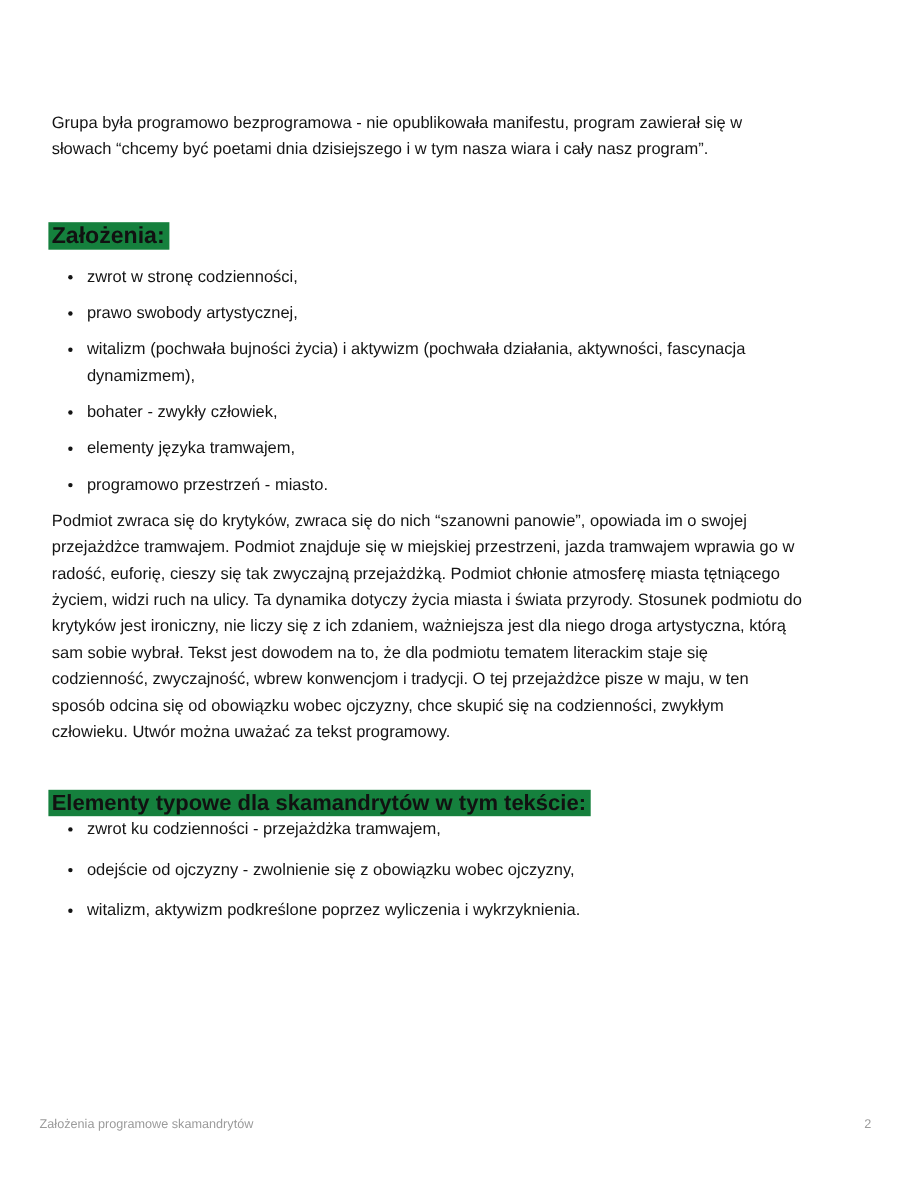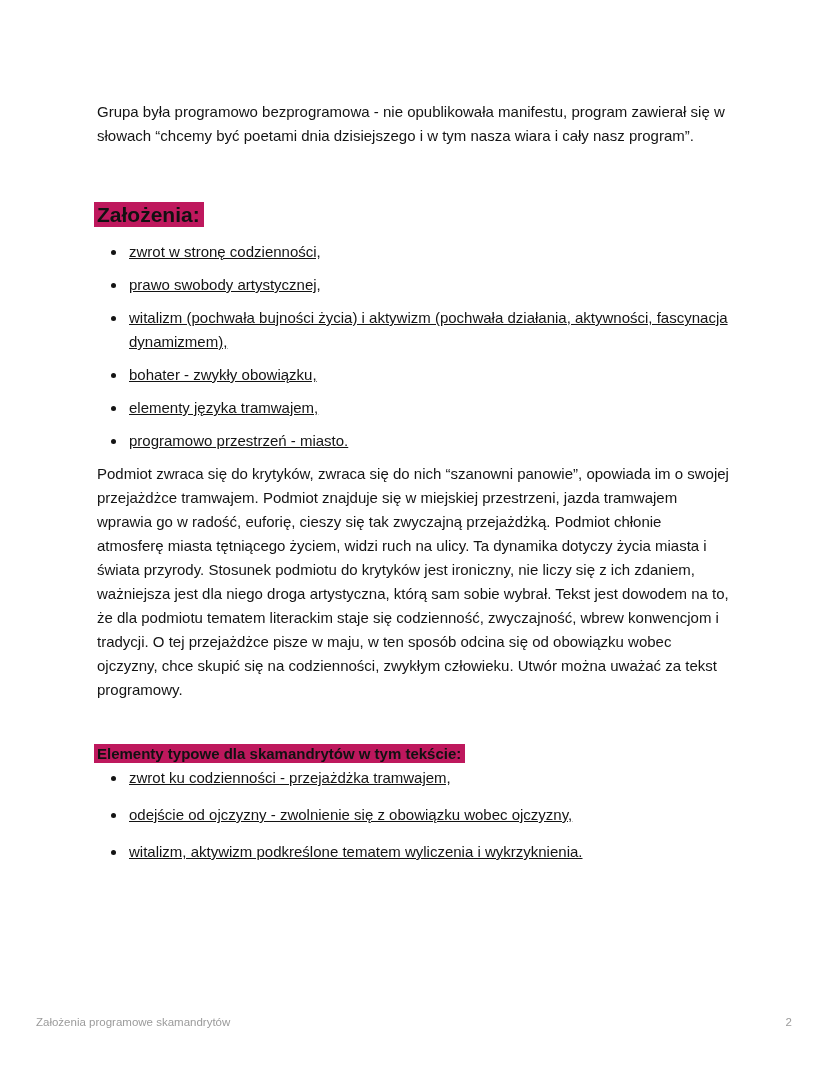--- a/index.html
+++ b/index.html
@@ -7,52 +7,51 @@
   .page {
     position: relative;
     width: 828px;
     height: 1071px;
     background: #ffffff;
     font-family: "Liberation Sans", "DejaVu Sans", sans-serif;
     color: #141414;
     overflow: hidden;
   }
   .content {
-    padding: 100px 97px 0 97px;
+    padding: 100px 97px 0 47px;
   }
   .body-text {
     margin: 0;
     font-size: 15px;
     line-height: 24px;
     color: #141414;
   }
   .heading {
     margin: 54px 0 0 0;
     font-size: 21px;
     line-height: 26px;
     font-weight: bold;
     color: #111111;
   }
   .subheading {
     margin: 40px 0 0 0;
-    font-size: 15px;
+    font-size: 20px;
     line-height: 24px;
     font-weight: bold;
     color: #111111;
   }
   .hl {
-    background: #be185d;
+    background: #15803d;
     padding: 1px 4px 1px 3px;
     margin-left: -3px;
   }
   ul.bullets {
     margin: 12px 0 0 0;
     padding: 0 0 0 30px;
     list-style: disc outside;
-    text-decoration: underline;
   }
   ul.bullets li {
     font-size: 15px;
     line-height: 24px;
     margin: 0 0 9px 0;
     padding-left: 2px;
     color: #141414;
   }
   ul.bullets li:last-child { margin-bottom: 0; }
   ul.bullets-2 { margin-top: 0; }
@@ -78,34 +77,34 @@
   <div class="content">
 
     <p class="body-text">Grupa była programowo bezprogramowa - nie opublikowała manifestu, program zawierał się w słowach “chcemy być poetami dnia dzisiejszego i w tym nasza wiara i cały nasz program”.</p>
 
     <h2 class="heading"><span class="hl">Założenia:</span></h2>
 
     <ul class="bullets">
       <li>zwrot w stronę codzienności,</li>
       <li>prawo swobody artystycznej,</li>
       <li>witalizm (pochwała bujności życia) i aktywizm (pochwała działania, aktywności, fascynacja dynamizmem),</li>
-      <li>bohater - zwykły obowiązku,</li>
+      <li>bohater - zwykły człowiek,</li>
       <li>elementy języka tramwajem,</li>
       <li>programowo przestrzeń - miasto.</li>
     </ul>
 
 
     <p class="body-text para-after-heading">Podmiot zwraca się do krytyków, zwraca się do nich “szanowni panowie”, opowiada im o swojej przejażdżce tramwajem. Podmiot znajduje się w miejskiej przestrzeni, jazda tramwajem wprawia go w radość, euforię, cieszy się tak zwyczajną przejażdżką. Podmiot chłonie atmosferę miasta tętniącego życiem, widzi ruch na ulicy. Ta dynamika dotyczy życia miasta i świata przyrody. Stosunek podmiotu do krytyków jest ironiczny, nie liczy się z ich zdaniem, ważniejsza jest dla niego droga artystyczna, którą sam sobie wybrał. Tekst jest dowodem na to, że dla podmiotu tematem literackim staje się codzienność, zwyczajność, wbrew konwencjom i tradycji. O tej przejażdżce pisze w maju, w ten sposób odcina się od obowiązku wobec ojczyzny, chce skupić się na codzienności, zwykłym człowieku. Utwór można uważać za tekst programowy.</p>
 
     <h3 class="subheading"><span class="hl">Elementy typowe dla skamandrytów w tym tekście:</span></h3>
 
     <ul class="bullets bullets-2">
       <li>zwrot ku codzienności - przejażdżka tramwajem,</li>
       <li>odejście od ojczyzny - zwolnienie się z obowiązku wobec ojczyzny,</li>
-      <li>witalizm, aktywizm podkreślone tematem wyliczenia i wykrzyknienia.</li>
+      <li>witalizm, aktywizm podkreślone poprzez wyliczenia i wykrzyknienia.</li>
     </ul>
 
   </div>
 
   <div class="footer">
     <span>Założenia programowe skamandrytów</span>
     <span>2</span>
   </div>
 </div>
 

